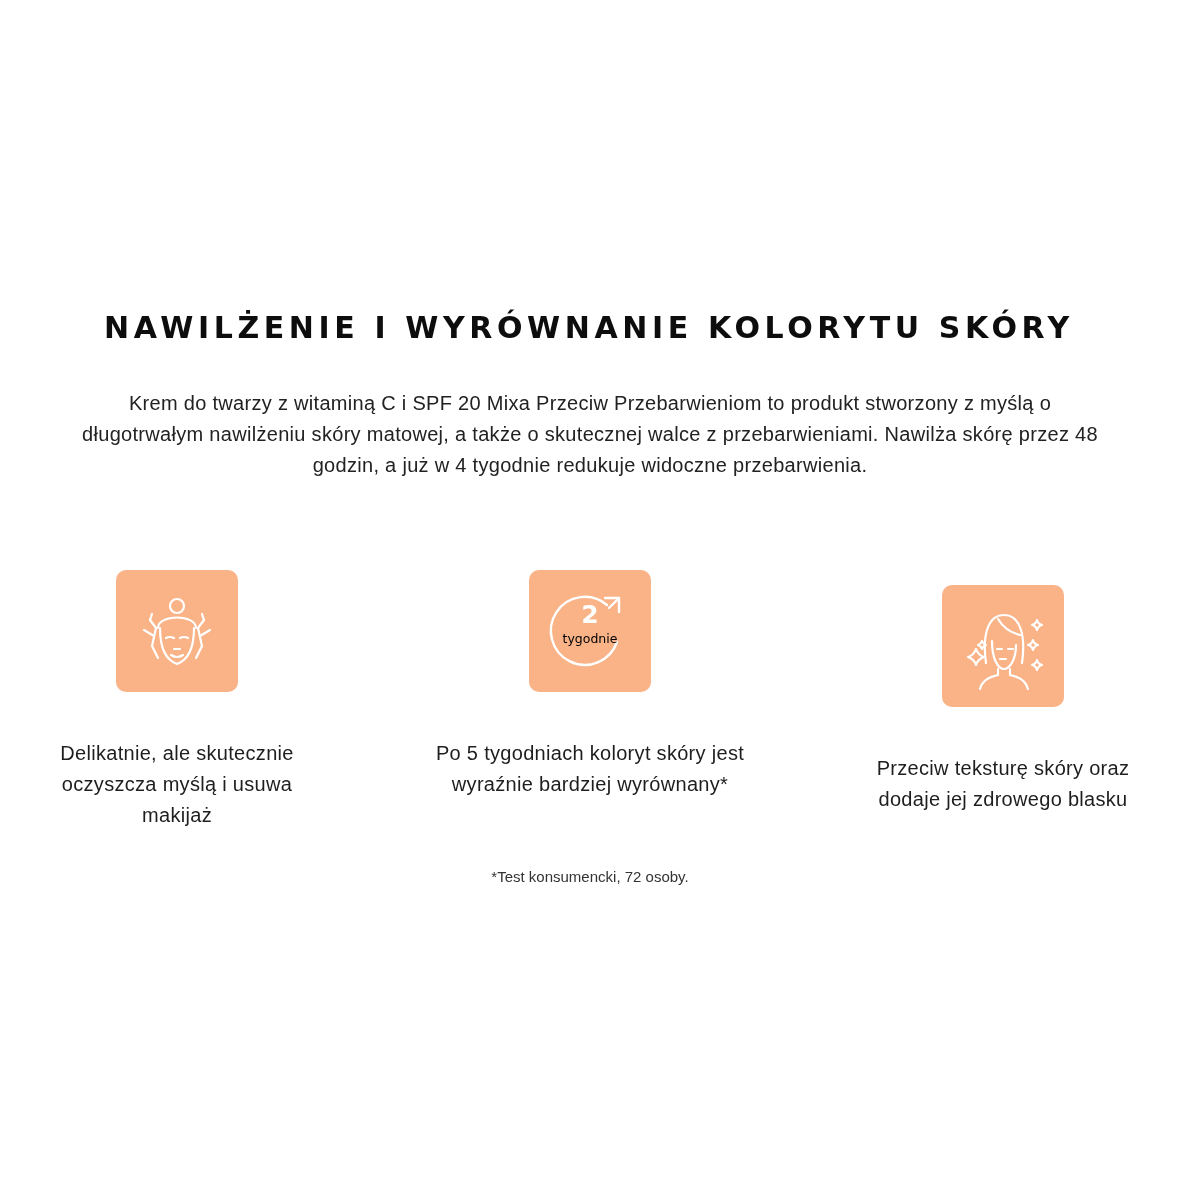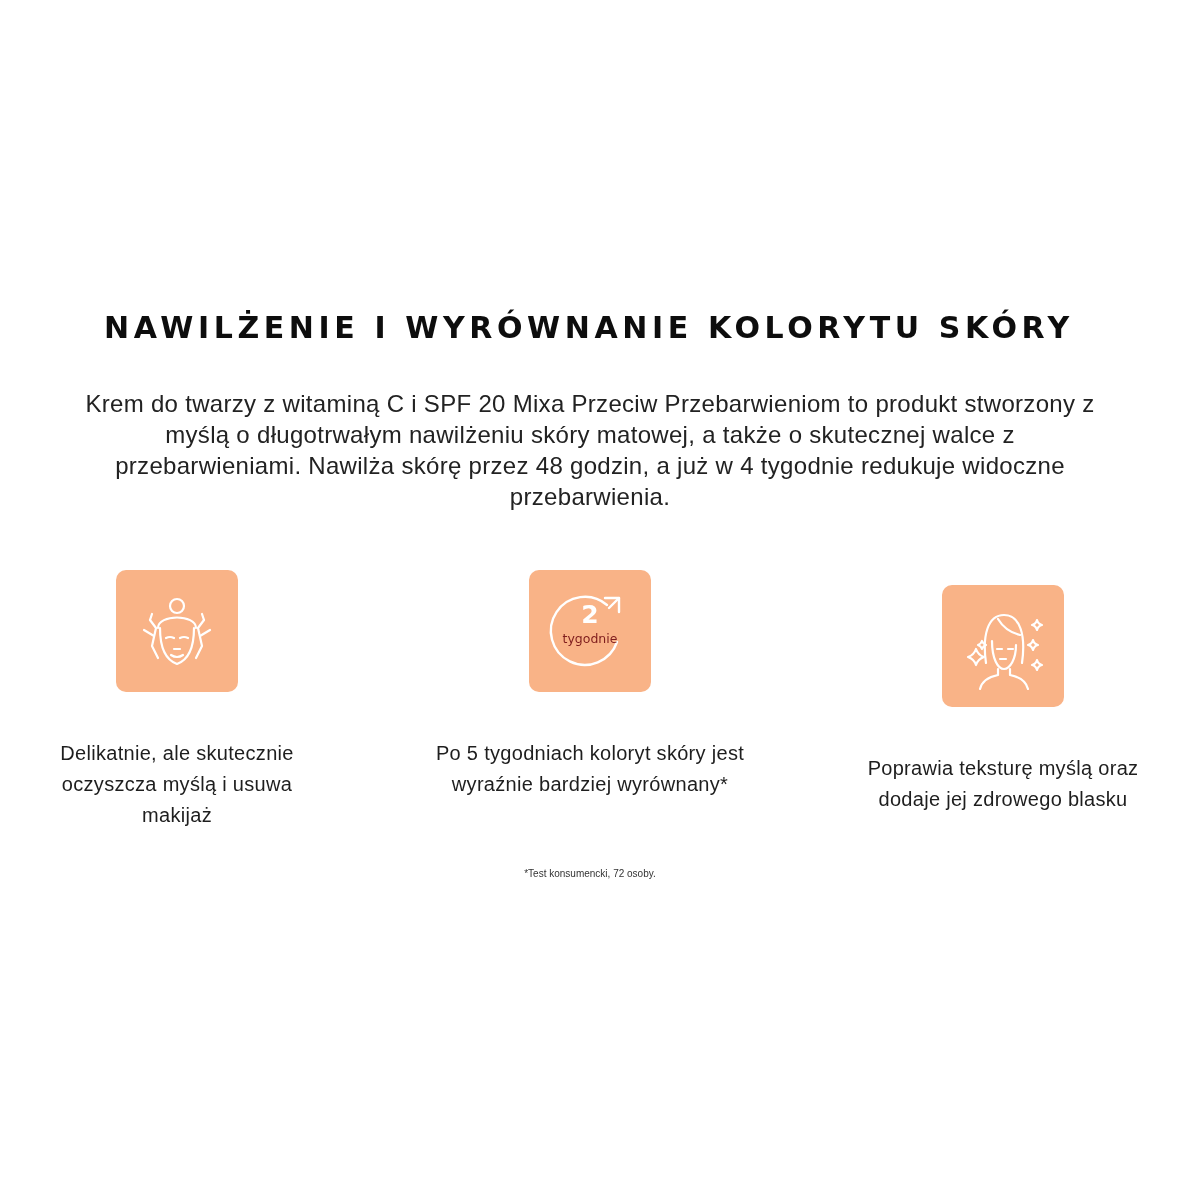--- a/index.html
+++ b/index.html
@@ -1,23 +1,23 @@
 <!DOCTYPE html>
 <html><head>
   <meta charset="utf-8">
   <style>
     html, body { margin: 0; padding: 0; background: #ffffff; }
     body { width: 1200px; height: 1200px; position: relative; overflow: hidden; font-family: "Liberation Sans", "DejaVu Sans", sans-serif; color: #1e1e1e; }
     .title { position: absolute; left: 0; top: 310px; width: 1178px; text-align: center; font-family: "DejaVu Sans", sans-serif; font-weight: bold; font-size: 30px; letter-spacing: 4.6px; color: #0d0d0d; }
-    .intro { position: absolute; left: 70px; top: 388px; width: 1040px; text-align: center; font-size: 24px; line-height: 31px; color: #222; letter-spacing: 0.3px; }
+    .intro { position: absolute; left: 70px; top: 388px; width: 1040px; text-align: center; font-size: 20px; line-height: 31px; color: #222; letter-spacing: 0.3px; }
     .tile { position: absolute; width: 122px; height: 122px; background: #f9b387; border-radius: 10px; }
     .tile svg { position: absolute; left: 0; top: 0; width: 122px; height: 122px; }
     .feat { position: absolute; text-align: center; font-size: 20px; line-height: 31px; color: #1e1e1e; letter-spacing: 0.3px; }
-    .note { position: absolute; left: 440px; top: 868px; width: 300px; text-align: center; font-size: 10px; color: #333; }
-    .tile-label { position:absolute; left:0; top:61px; width:122px; text-align:center; color:#7f1d1d; font-size:12.5px; font-family:"DejaVu Sans", sans-serif; }
+    .note { position: absolute; left: 440px; top: 868px; width: 300px; text-align: center; font-size: 15px; color: #333; }
+    .tile-label { position:absolute; left:0; top:61px; width:122px; text-align:center; color:#000000; font-size:12.5px; font-family:"DejaVu Sans", sans-serif; }
     .tile-num { position:absolute; left:0; top:30px; width:122px; text-align:center; color:#fff; font-size:25px; font-weight:bold; font-family:"DejaVu Sans", sans-serif; }
   </style>
 </head>
 <body>
 
 <h1 class="title" style="margin:0;">NAWILŻENIE I WYRÓWNANIE KOLORYTU SKÓRY</h1>
 
 <p class="intro" style="margin:0;">Krem do twarzy z witaminą C i SPF 20 Mixa Przeciw Przebarwieniom to produkt stworzony z myślą o długotrwałym nawilżeniu skóry matowej, a także o skutecznej walce z przebarwieniami. Nawilża skórę przez 48 godzin, a już w 4 tygodnie redukuje widoczne przebarwienia.</p>
 
 <div class="tile" style="left:116px; top:570px;">
@@ -62,13 +62,13 @@
       <path d="M58 74 h6"></path>
     <path d="M56 84 v6 C46 92 40 96 38 104"></path>
       <path d="M68 84 v6 C78 92 84 96 86 104"></path>
     <path d="M26 72 q6 -2 8 -8 q2 6 8 8 q-6 2 -8 8 q-2 -6 -8 -8z"></path>
     <path d="M36 60 q3 -1 4 -4 q1 3 4 4 q-3 1 -4 4 q-1 -3 -4 -4z"></path>
     <path d="M90 40 q4 -1 5 -5 q1 4 5 5 q-4 1 -5 5 q-1 -4 -5 -5z"></path>
     <path d="M86 60 q4 -1 5 -5 q1 4 5 5 q-4 1 -5 5 q-1 -4 -5 -5z"></path>
     <path d="M90 80 q4 -1 5 -5 q1 4 5 5 q-4 1 -5 5 q-1 -4 -5 -5z"></path>
   </svg>
 </div>
-<div class="feat" style="left:853px; top:753px; width:300px;">Poprawia teksturę myślą oraz dodaje jej zdrowego blasku</div>
+<div class="feat" style="left:853px; top:753px; width:300px;">Przeciw teksturę skóry oraz dodaje jej zdrowego blasku</div>
 
 </body></html>

